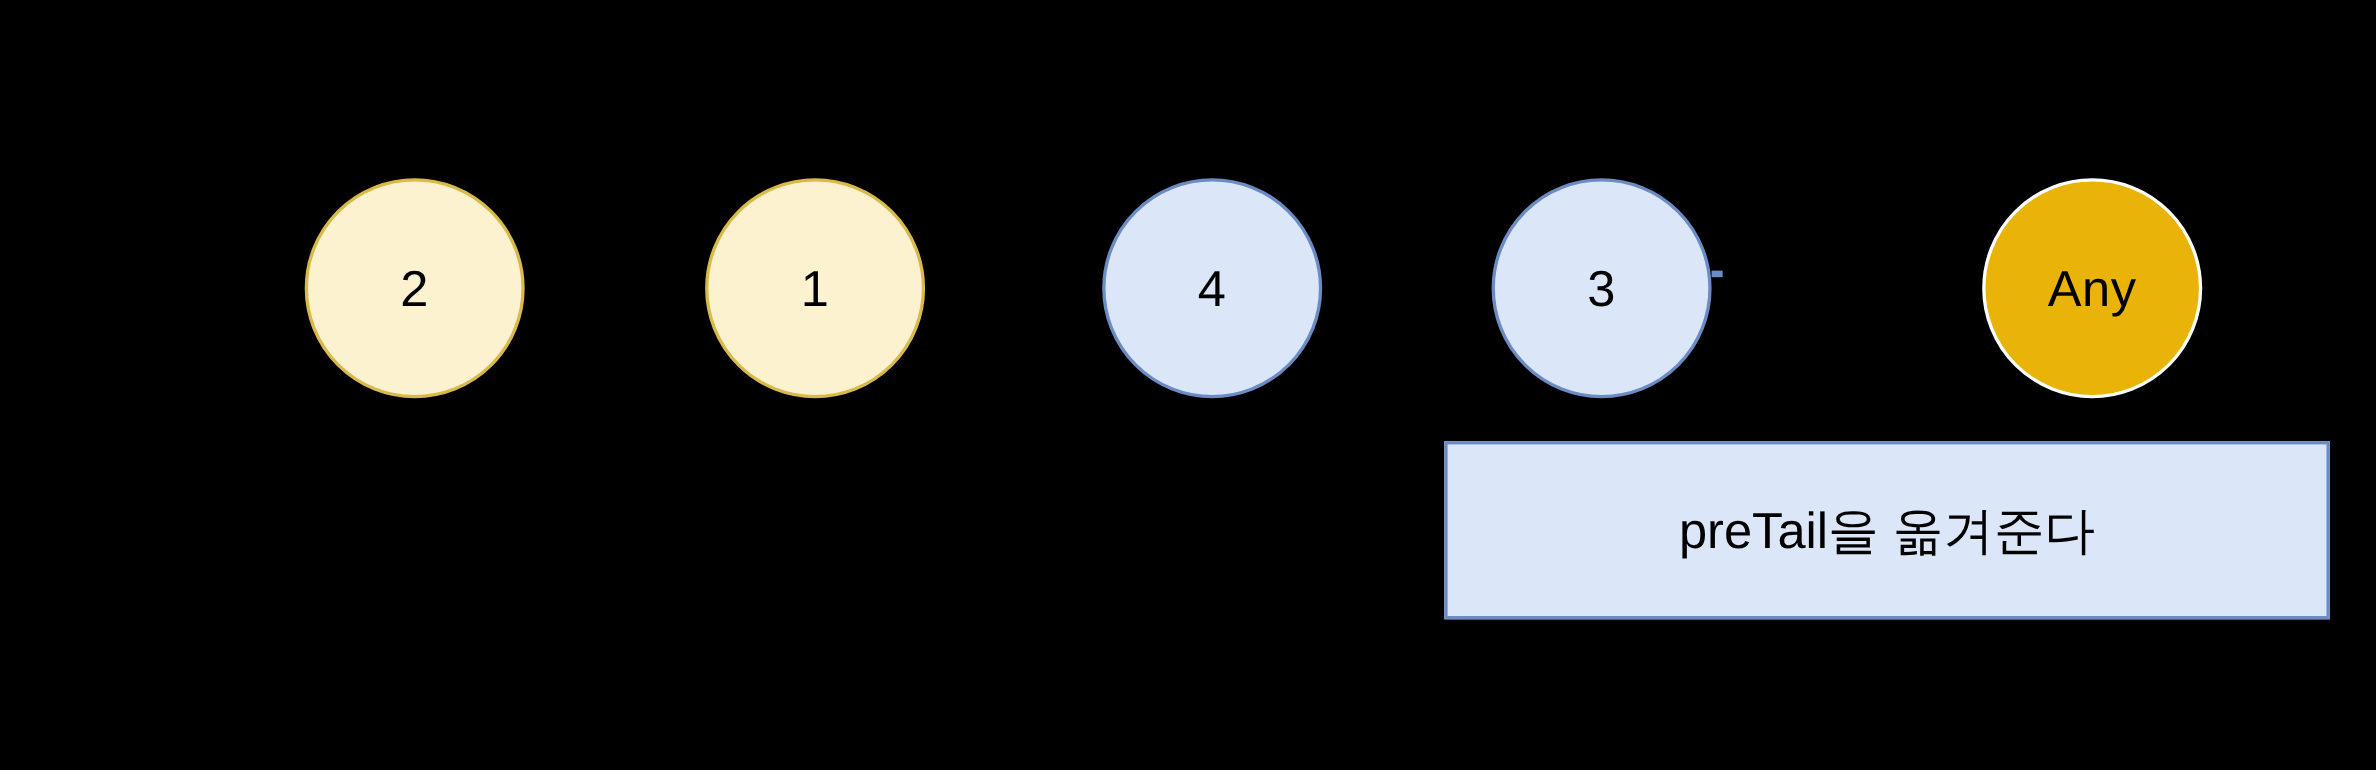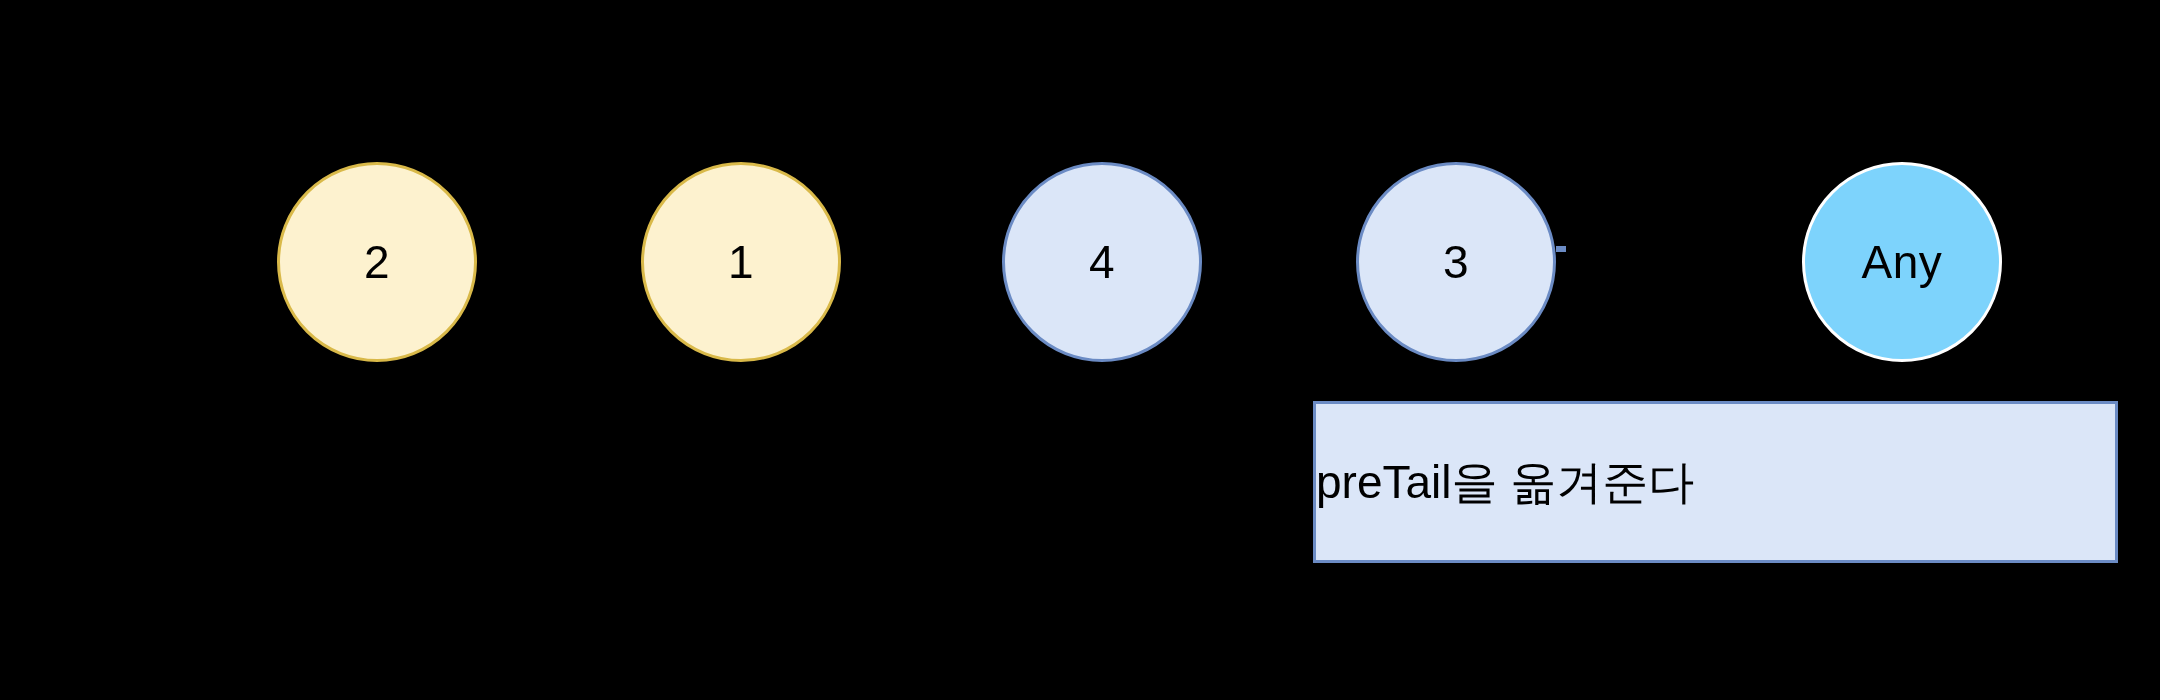--- a/index.html
+++ b/index.html
@@ -40,20 +40,21 @@
     white-space: nowrap;
     user-select: none;
   }
   .note-box {
     position: absolute;
     box-sizing: border-box;
     border-style: solid;
     border-width: 3px;
     display: flex;
     align-items: center;
+    justify-content: center;
   }
   .note-text {
     font-size: 46px;
     line-height: 1;
     color: #000000;
     white-space: nowrap;
     user-select: none;
   }
   .edge-stub {
     position: absolute;
@@ -76,21 +77,21 @@
   <div class="node" id="node-2" style="left: 1002px; top: 162px; width: 200px; height: 200px; background: rgb(219, 230, 248); border-color: rgb(107, 139, 196);">
     <span class="node-label" style="color: rgb(0, 0, 0);">4</span>
   </div>
 
   <div class="node" id="node-3" style="left: 1356px; top: 162px; width: 200px; height: 200px; background: rgb(219, 230, 248); border-color: rgb(107, 139, 196);">
     <span class="node-label" style="color: rgb(0, 0, 0);">3</span>
   </div>
 
   <div class="edge-stub" id="edge-stub" style="left: 1556px; top: 246px; width: 10px; height: 6px; background: rgb(107, 139, 196);"></div>
 
-  <div class="node" id="node-4" style="left: 1802px; top: 162px; width: 200px; height: 200px; background: #7dd3fc; border-color: rgb(255, 255, 255);">
+  <div class="node" id="node-4" style="left: 1802px; top: 162px; width: 200px; height: 200px; background: #eab308; border-color: rgb(255, 255, 255);">
     <span class="node-label" style="color: rgb(0, 0, 0);">Any</span>
   </div>
 
   <div class="note-box" id="note-box" style="left: 1313px; top: 401px; width: 805px; height: 162px; background: rgb(219, 230, 248); border-color: rgb(107, 139, 196);">
     <span class="note-text" style="color: rgb(0, 0, 0);">preTail을 옮겨준다</span>
   </div>
 
 </div>
 
 </body></html>

